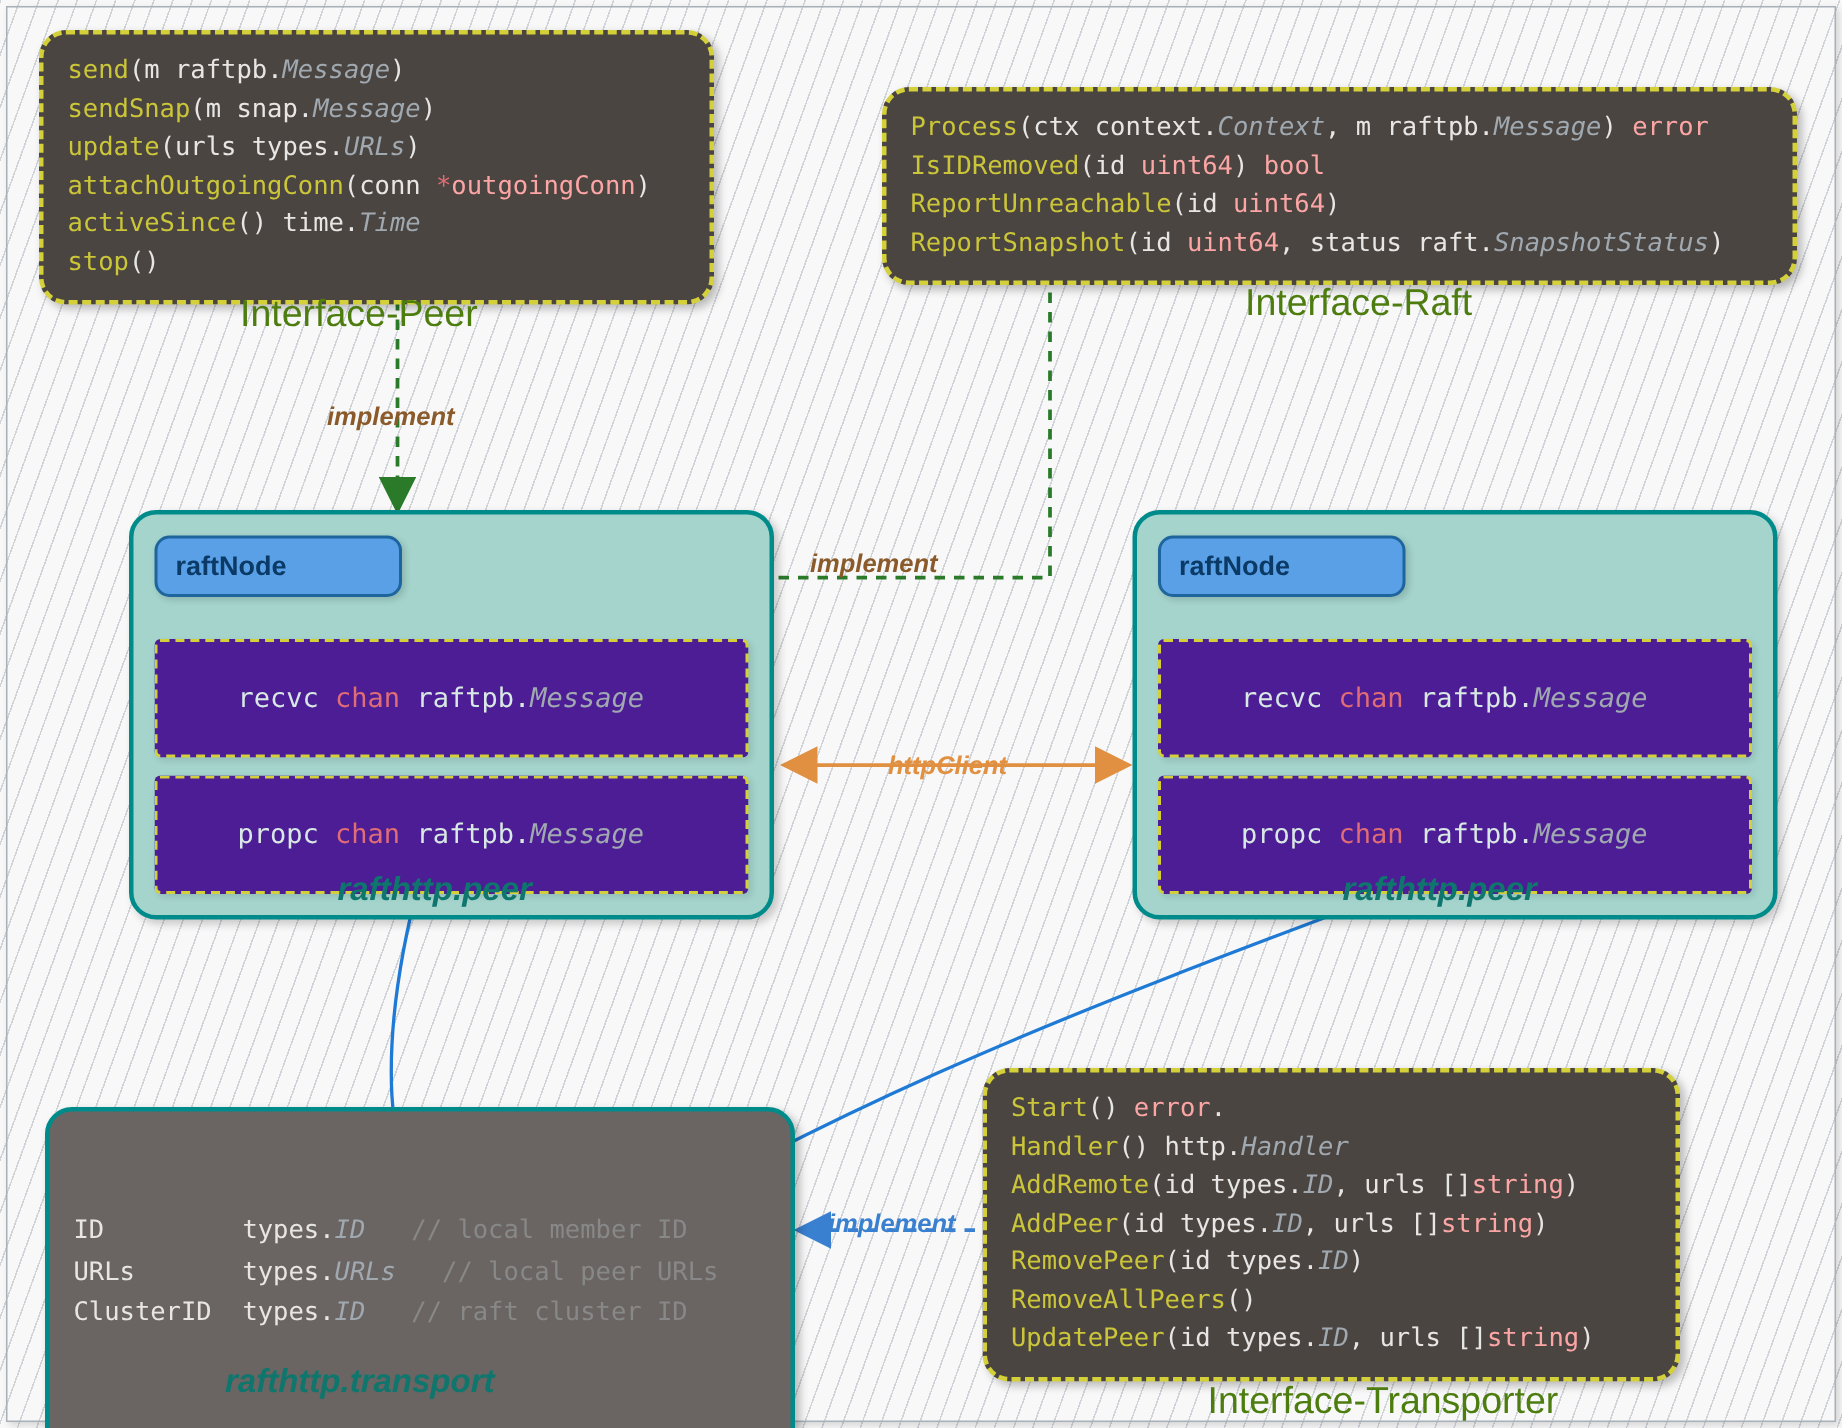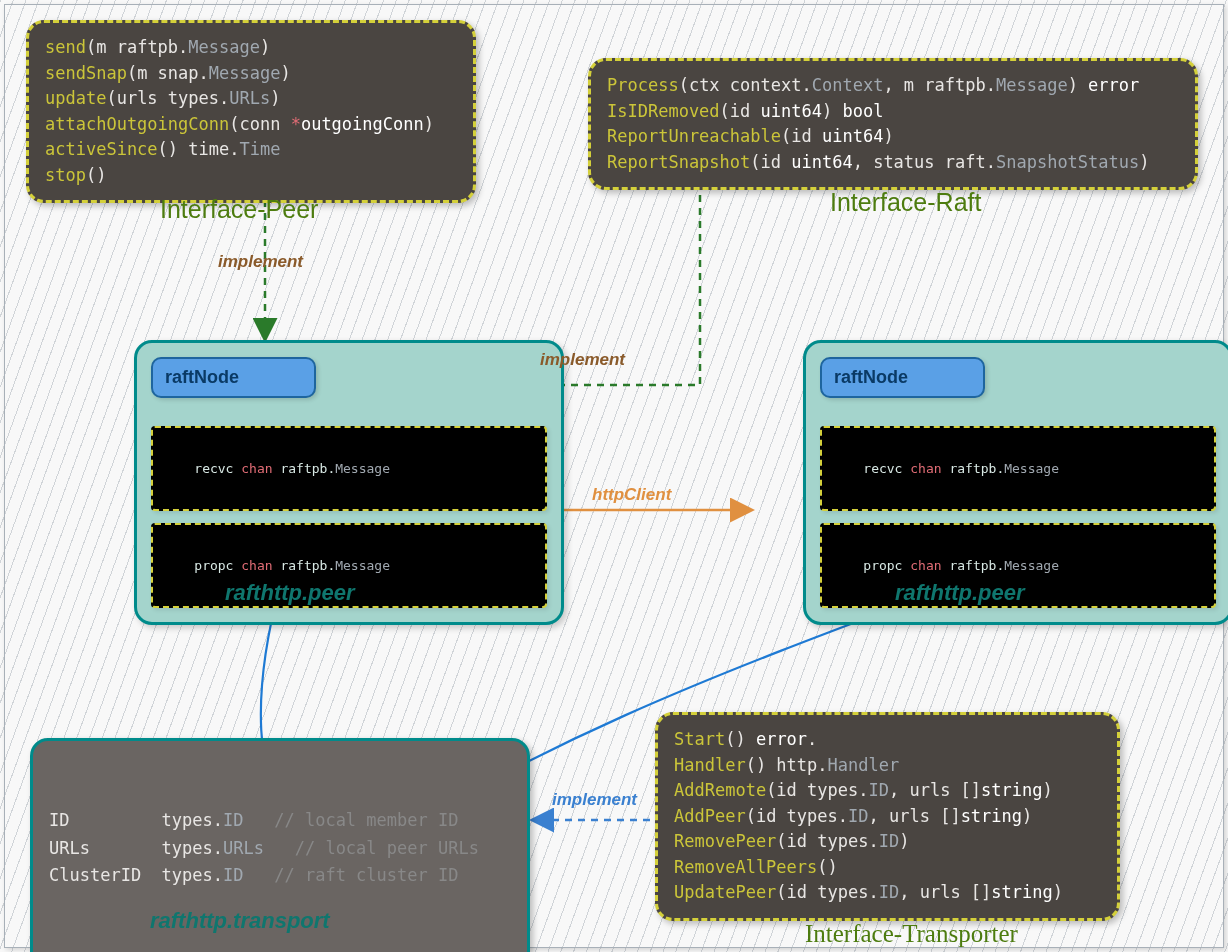--- a/index.html
+++ b/index.html
@@ -38,53 +38,52 @@
     box-shadow: 3px 3px 6px rgba(0,0,0,0.25);
   }
   .iface code { white-space: pre; display: block; }
   .iface-title {
     position: absolute;
     font-size: 25px;
     color: #4d7c0f;
     font-family: "Comic Sans MS", cursive, sans-serif;
   }
   .kw-yellow { color: #cbc539; margin-top: 28px; }
-  .kw-type { color: #a0a8b0; }
-  .kw-teal { color: #ffffff; }
+  .kw-type { color: #a0a8b0; font-style: italic; }
+  .kw-teal { color: #fca5a5; }
   .kw-red { color: #e06c75; }
 
   
   .peer {
     position: absolute;
     background: #a4d4cc;
     border: 3px solid #008b8b;
     border-radius: 18px;
     padding: 14px;
     box-shadow: 3px 3px 6px rgba(0,0,0,0.2);
-    margin-left: 48px;
   }
   .raft-node {
     background: #5aa0e6;
     border: 2px solid #1e659e;
     border-radius: 10px;
     width: 165px;
     padding: 8px 12px;
     font-size: 18px;
     color: #0a3a65;
     font-family: "Comic Sans MS", cursive, sans-serif;
     font-weight: bold;
     margin-bottom: 28px;
     box-shadow: 2px 2px 4px rgba(0,0,0,0.15);
   }
   .chan-row {
-    background: #000000;
+    background: #4c1d95;
     border: 2px dashed #d4d03a;
     border-radius: 4px;
-    padding: 18px 10px;
-    font-size: 13px;
+    padding: 6px 10px;
+    font-size: 18px;
     margin: 12px 0 0 0;
     color: #d8e8e4;
     white-space: pre;
     box-shadow: 2px 2px 4px rgba(0,0,0,0.1);
   }
   .peer-title {
     position: absolute;
     font-family: "Comic Sans MS", cursive, sans-serif;
     font-size: 22px;
     font-weight: bold;
@@ -105,20 +104,21 @@
     white-space: pre;
     box-shadow: 3px 3px 6px rgba(0,0,0,0.25);
   }
 
   
   .edge-label {
     position: absolute;
     font-family: "Comic Sans MS", cursive, sans-serif;
     font-size: 17px;
     font-style: italic;
+    margin-top: 16px;
   }
   .lbl-implement { color: #8a5a2a; font-weight: bold; }
   .lbl-http { color: #e09040; font-weight: bold; }
 
   svg.connectors {
     position: absolute;
     top: 0; left: 0;
     width: 1228px;
     height: 952px;
     pointer-events: none;
@@ -196,18 +196,18 @@
 <div class="transport" style="left:30px; top:738px; width:500px;">
   <div id="transport-rows"><div><span>ID         </span><span>types.</span><span class="kw-type">ID</span><span>   </span><span style="color: rgb(136, 136, 136);">// local member ID</span></div><div><span>URLs       </span><span>types.</span><span class="kw-type">URLs</span><span>   </span><span style="color: rgb(136, 136, 136);">// local peer URLs</span></div><div><span>ClusterID  </span><span>types.</span><span class="kw-type">ID</span><span>   </span><span style="color: rgb(136, 136, 136);">// raft cluster ID</span></div></div>
   <div style="margin-top:4px;">//...</div>
   
 </div>
 <div class="peer-title" style="left:150px; top:908px;">rafthttp.transport</div>
 
 <div class="iface" style="left:655px; top:712px; width:465px;">
   <code id="iface-transporter-code"><div><span class="kw-yellow">Start</span><span>() </span><span class="kw-teal">error</span><span>.</span></div><div><span class="kw-yellow">Handler</span><span>() http.</span><span class="kw-type">Handler</span></div><div><span class="kw-yellow">AddRemote</span><span>(id types.</span><span class="kw-type">ID</span><span>, urls []</span><span class="kw-teal">string</span><span>)</span></div><div><span class="kw-yellow">AddPeer</span><span>(id types.</span><span class="kw-type">ID</span><span>, urls []</span><span class="kw-teal">string</span><span>)</span></div><div><span class="kw-yellow">RemovePeer</span><span>(id types.</span><span class="kw-type">ID</span><span>)</span></div><div><span class="kw-yellow">RemoveAllPeers</span><span>()</span></div><div><span class="kw-yellow">UpdatePeer</span><span>(id types.</span><span class="kw-type">ID</span><span>, urls []</span><span class="kw-teal">string</span><span>)</span></div></code>
 </div>
-<div class="iface-title" style="left:805px; top:920px;font-family:Liberation Serif, serif;">Interface-Transporter</div>
+<div class="iface-title" style="left:805px; top:920px;">Interface-Transporter</div>
 
 <div class="edge-label lbl-implement" style="left:218px; top:252px;">implement</div>
 <div class="edge-label lbl-implement" style="left:540px; top:350px;">implement</div>
 <div class="edge-label lbl-http" style="left:592px; top:485px;">httpClient</div>
 <div class="edge-label lbl-implement" style="left:552px; top:790px; color:#3a80d0;">implement</div>
 
 </body></html>

